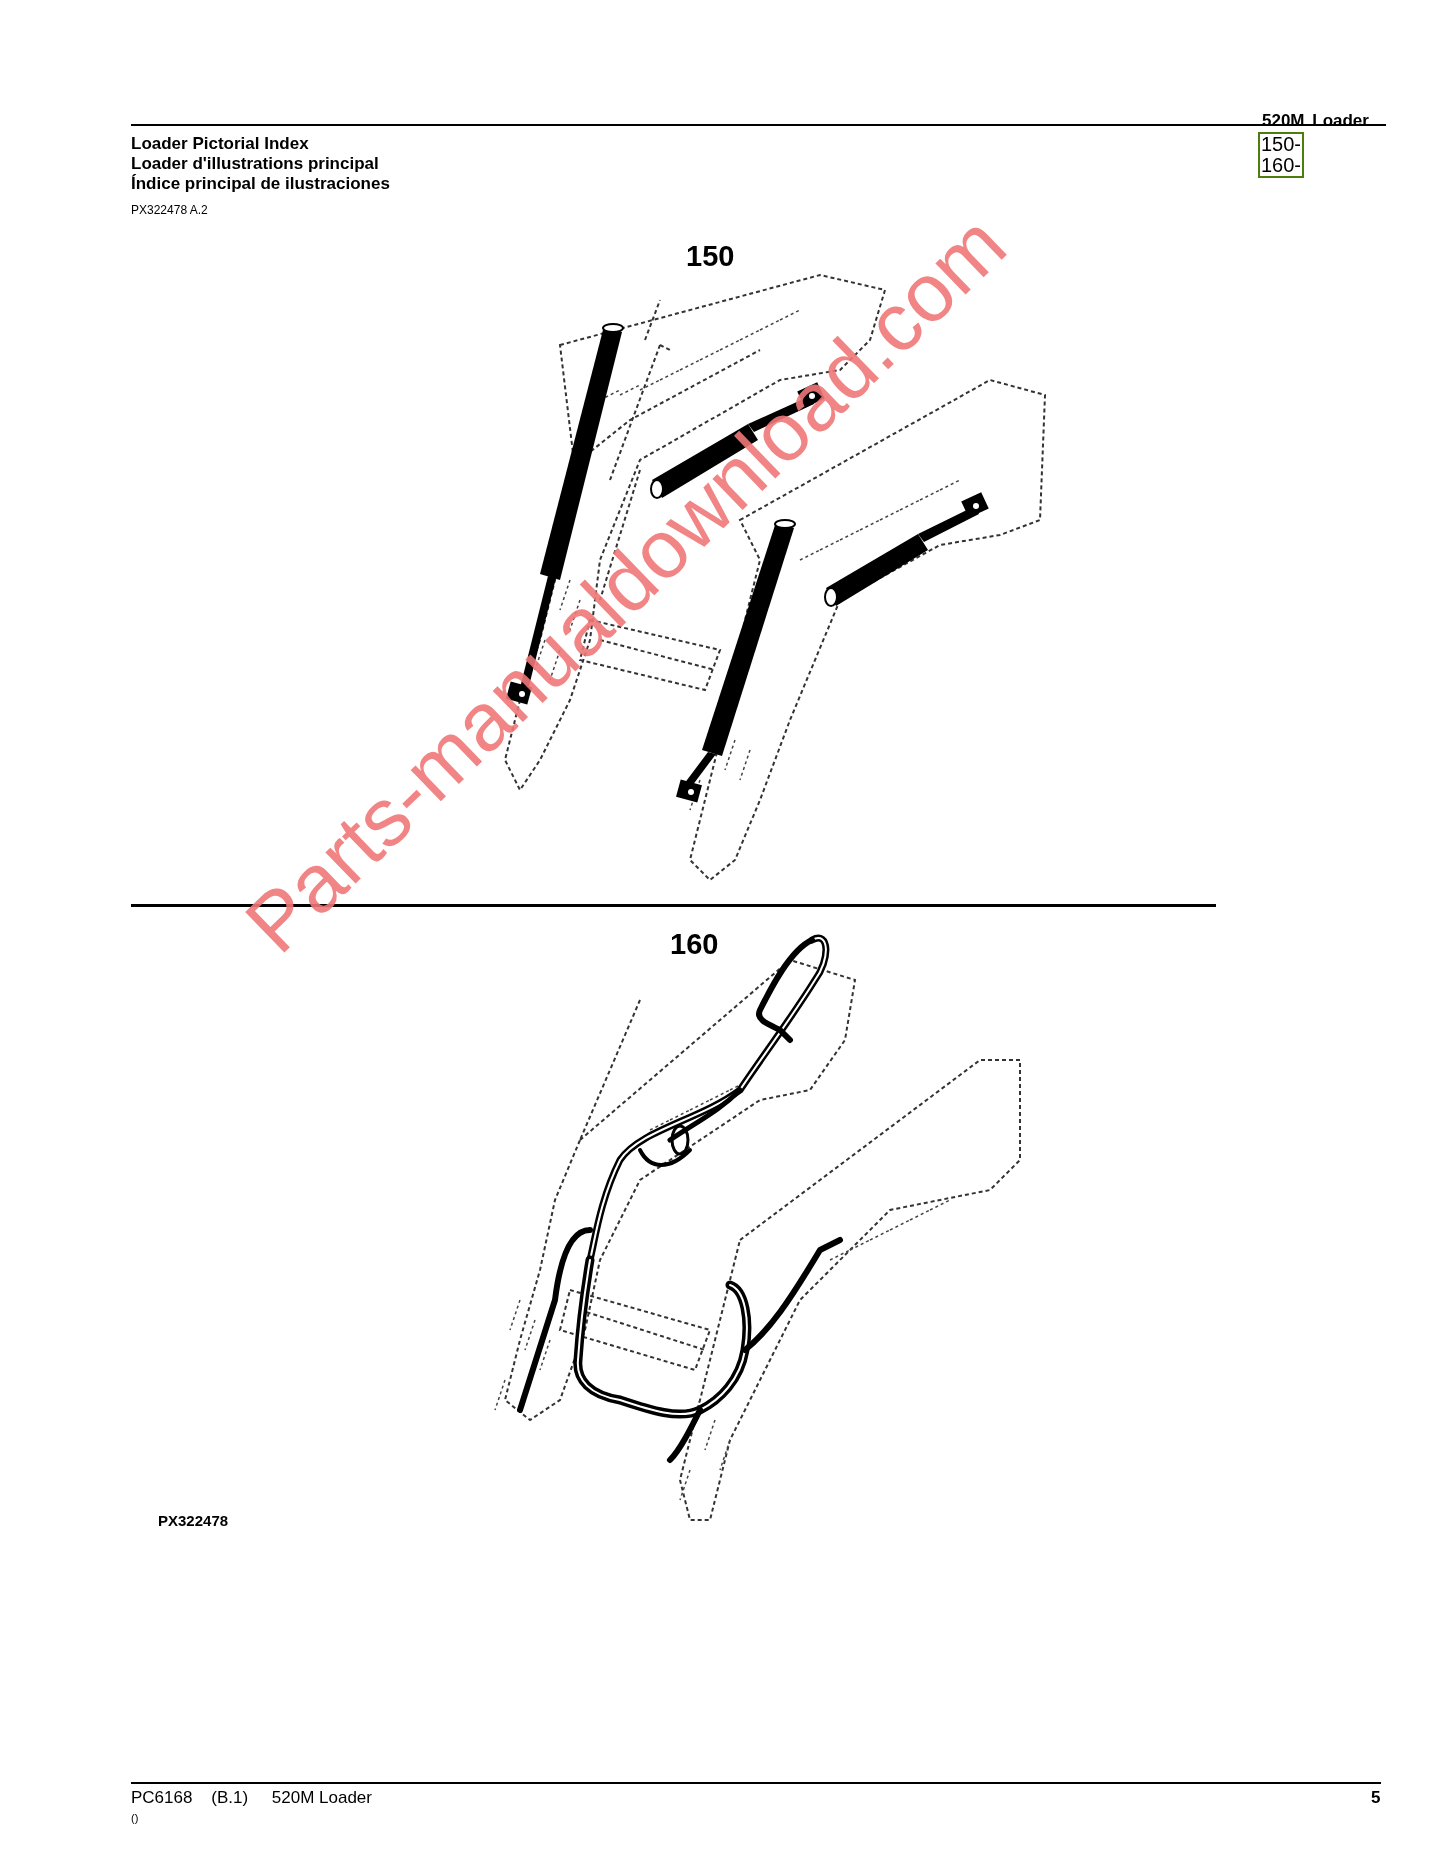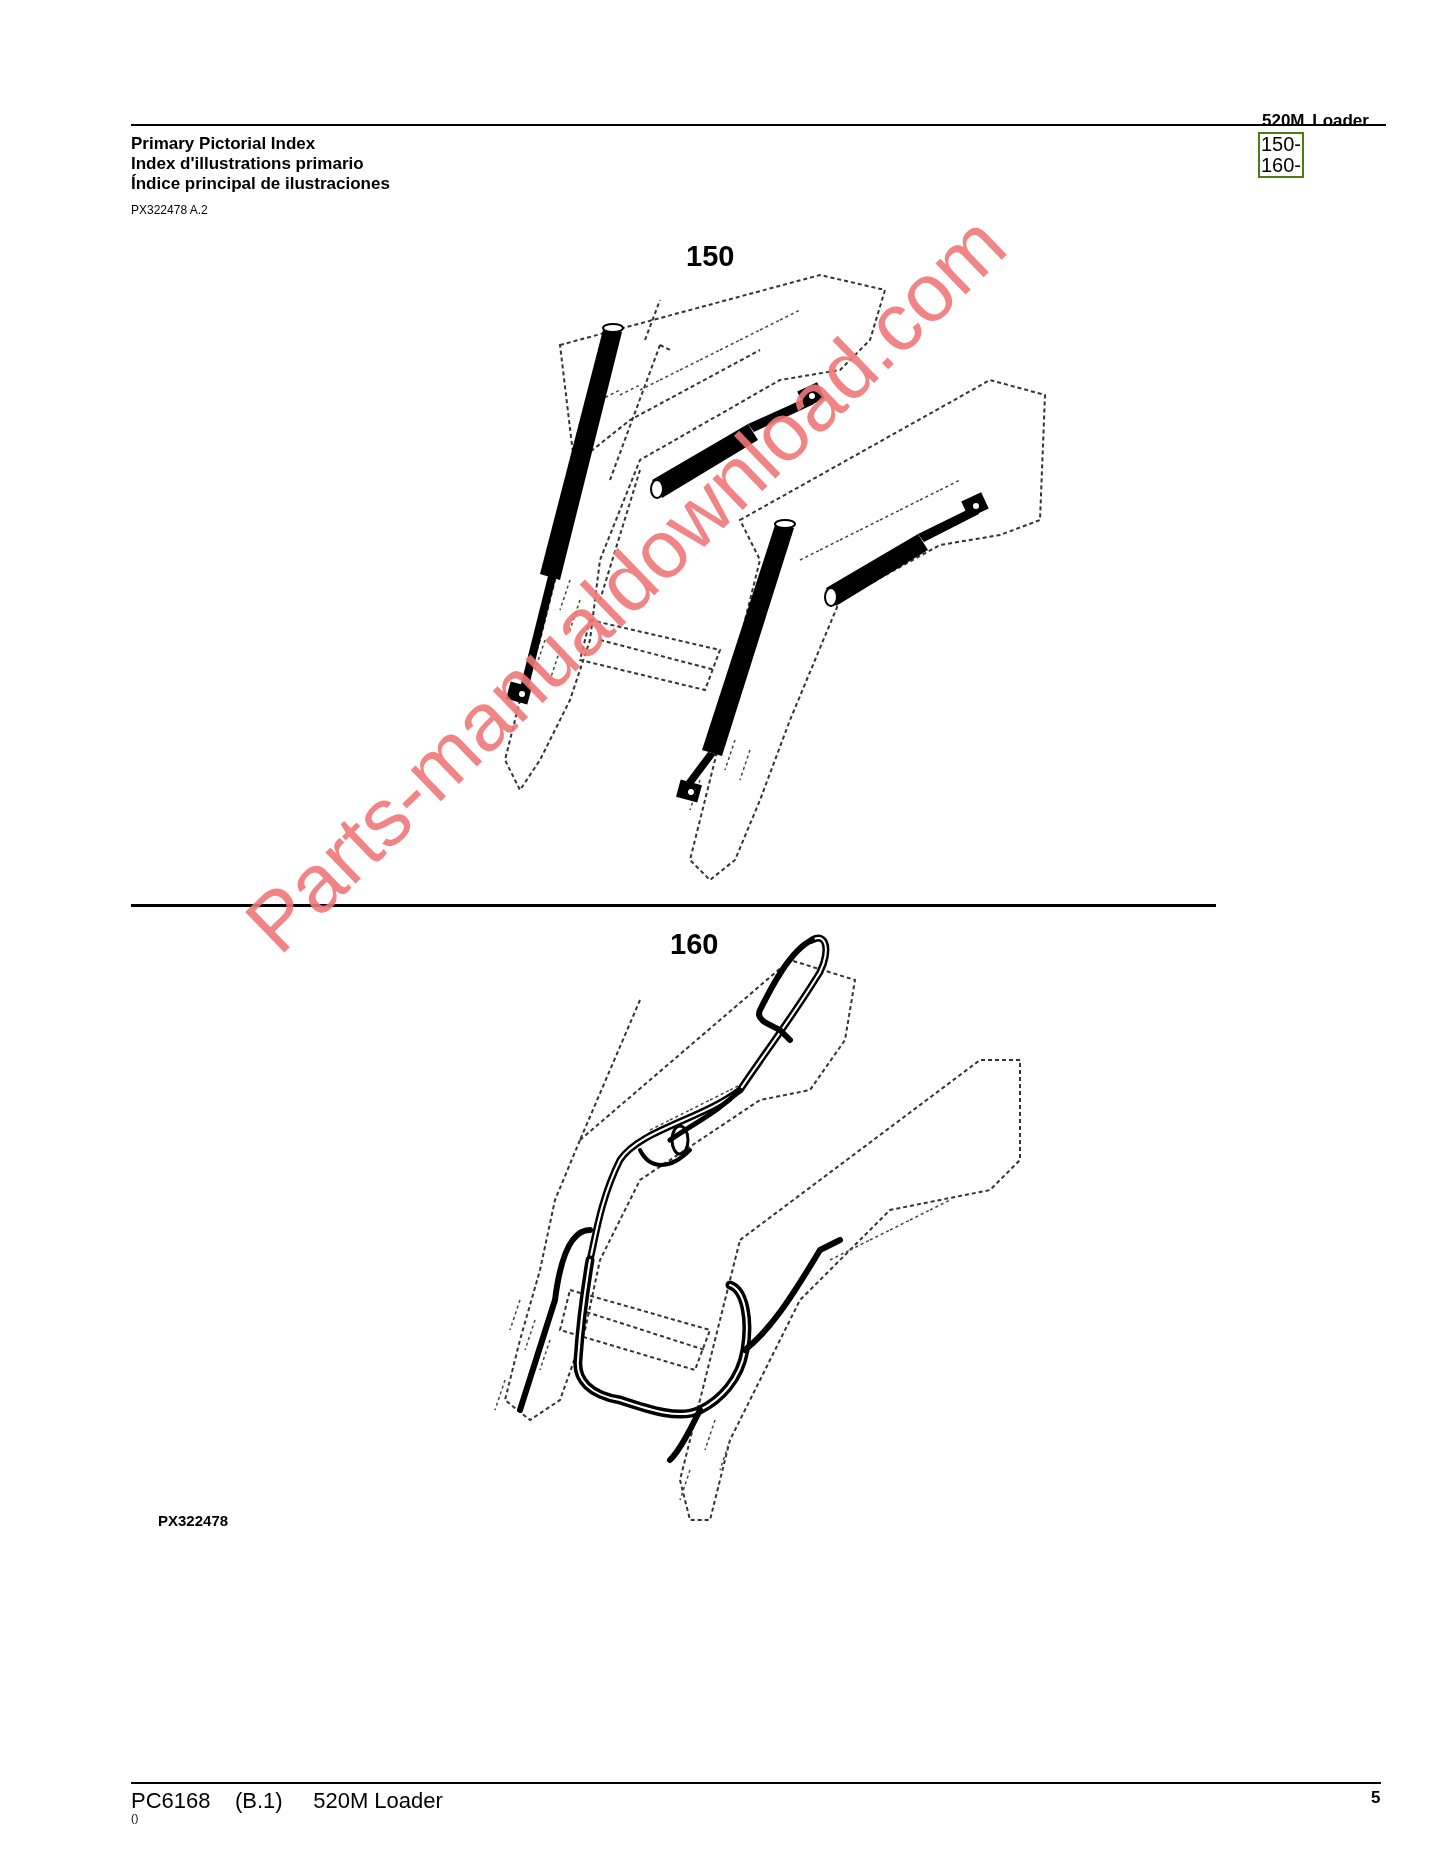--- a/index.html
+++ b/index.html
@@ -17,41 +17,41 @@
       font-weight: bold; font-size: 17px; line-height: 20px;
     }
     .hdr-titles div { white-space: nowrap; }
     .ref-code { position: absolute; left: 131px; top: 203px; font-size: 12px; }
     .section-box {
       position: absolute; left: 1258px; top: 132px;
       border: 2px solid #4d7c0f; padding: 0 1px; font-size: 20px; line-height: 21px;
     }
     .fig-label { position: absolute; font-weight: bold; font-size: 29px; }
     .fig-code { position: absolute; left: 158px; top: 1512px; font-weight: bold; font-size: 15px; }
-    .foot-left { position: absolute; left: 131px; top: 1788px; font-size: 22px; white-space: pre; }
+    .foot-left { position: absolute; left: 131px; top: 1788px; font-size: 17px; white-space: pre; }
     .foot-sub { position: absolute; left: 131px; top: 1812px; font-size: 11px; }
     .foot-page { position: absolute; left: 1371px; top: 1788px; font-weight: bold; font-size: 17px; }
     .watermark {
       position: absolute; left: 260px; top: 890px;
       font-size: 82px; color: #f07878; opacity: 0.9;
       transform-origin: left center; transform: rotate(-44deg);
       white-space: nowrap; pointer-events: none;
       font-family: "Liberation Sans", sans-serif;
     }
     svg { position: absolute; overflow: visible; }
   </style>
 </head>
 <body>
 
 <div class="rule" style="left:131px; top:124px; width:1255px; height:2px;"></div>
 <div class="hdr-right">520M  Loader</div>
 
 <div class="hdr-titles">
-  <div>Primary Pictorial Index</div>
-  <div>Index d'illustrations primario</div>
+  <div>Loader Pictorial Index</div>
+  <div>Loader d'illustrations principal</div>
   <div>Índice principal de ilustraciones</div>
 </div>
 <div class="ref-code">PX322478 A.2</div>
 
 <div class="section-box">
   <div>150-</div>
   <div>160-</div>
 </div>
 
 <div class="fig-label" style="left:678px; top:240px;margin-left:8px;">150</div>

